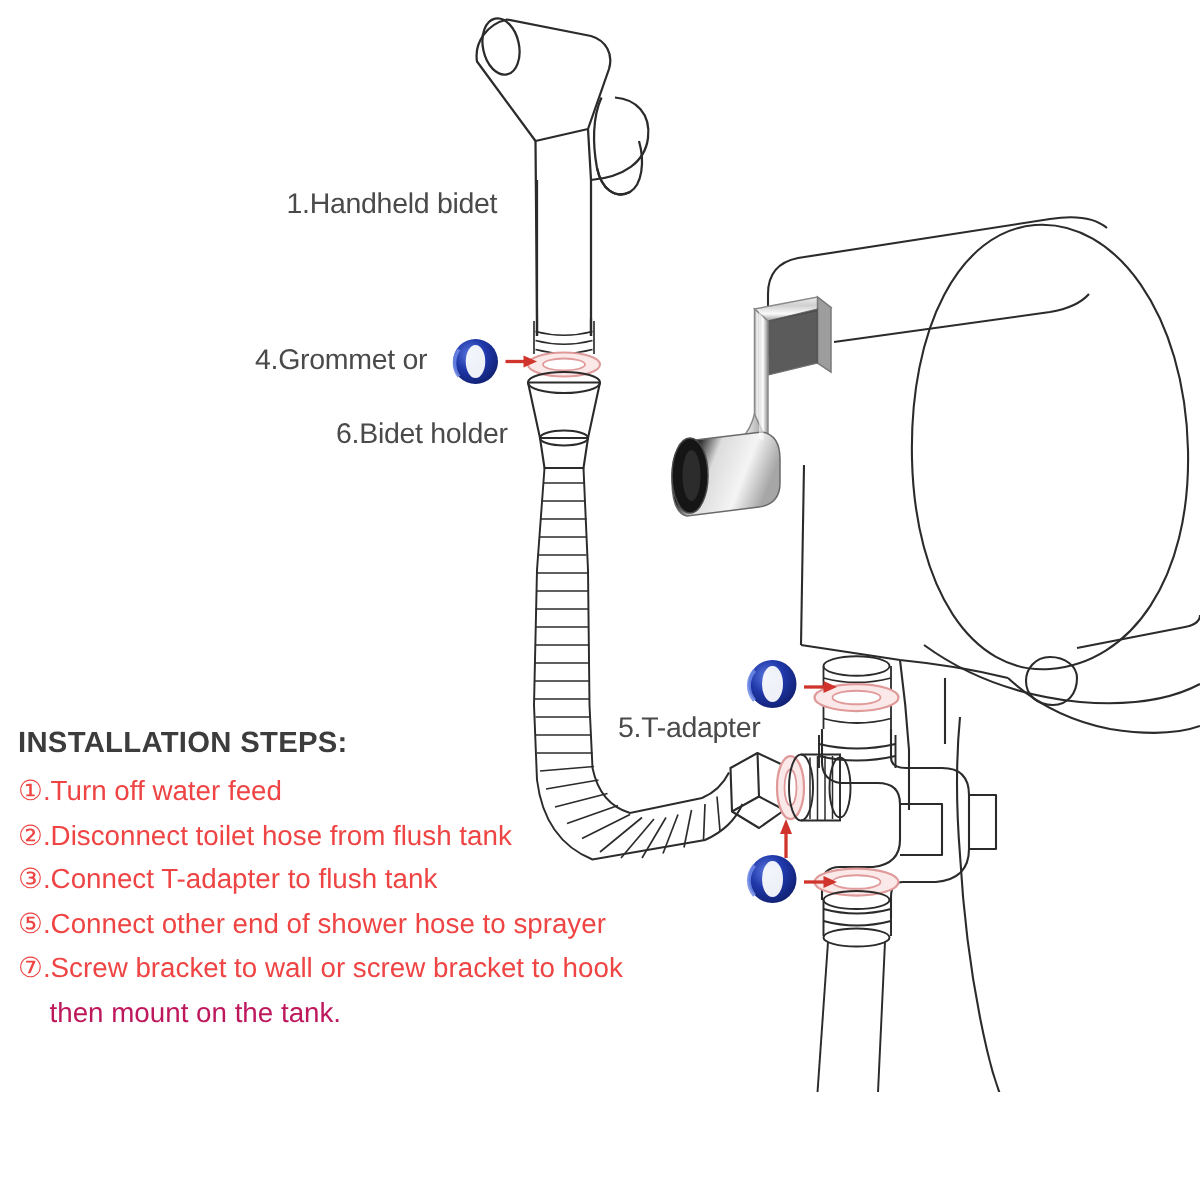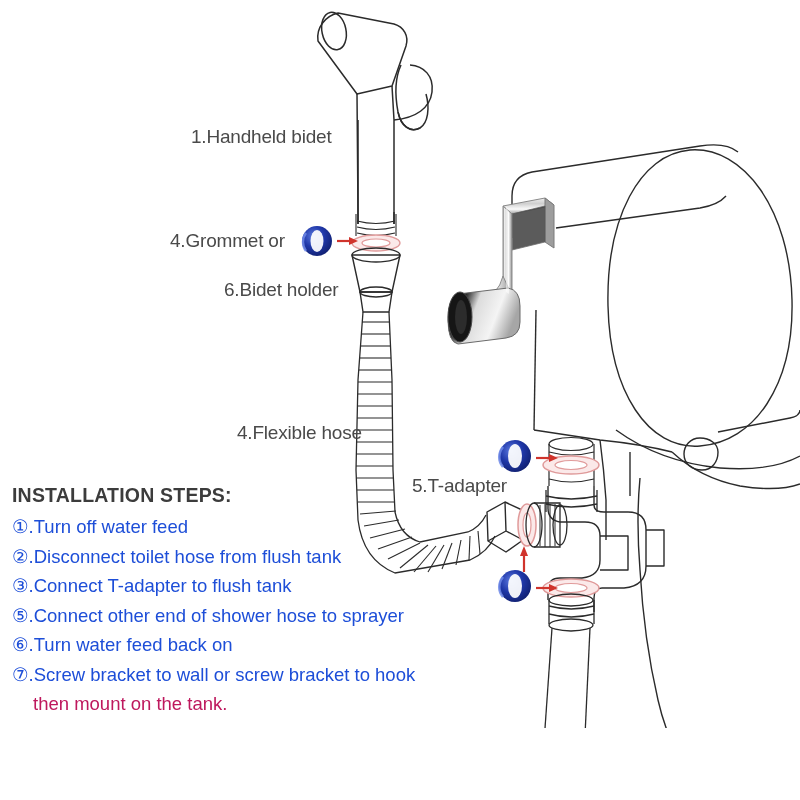--- a/index.html
+++ b/index.html
@@ -45,21 +45,21 @@
   }
   #steps-title {
     color: #3c3c3c;
     font-size: 19.5px;
     font-weight: bold;
     letter-spacing: 0.2px;
     margin: 12px 0 11px 0;
     font-family: "Liberation Sans", sans-serif;
   }
   .step {
-    color: #1d4ed8;
+    color: #ef4444;
     font-size: 18.5px;
     line-height: 1.0;
     margin-bottom: 11px;
     white-space: nowrap;
     font-family: "Liberation Sans", sans-serif;
   }
   .step-cont {
     color: #be185d;
     font-size: 18.5px;
     line-height: 1.0;
@@ -301,27 +301,25 @@
                                           Q448 342 448 320 Q448 298 458 294 Z" fill="url(#cradleG)" stroke="#6a6a6a" stroke-width="1"></path>
       <ellipse cx="460" cy="317" rx="12" ry="25" fill="#151515" stroke="#4a4a4a" stroke-width="1"></ellipse>
       <ellipse cx="461" cy="317" rx="6" ry="17" fill="#2c2c2c" stroke="none"></ellipse>
       <path d="M506 206 L509 212 L509 294 L506 292 Z" fill="#ffffff" opacity="0.55"></path>
     </g>
   </svg>
 
   <div class="lbl" id="label-handheld">1.Handheld bidet</div>
   <div class="lbl" id="label-grommet">4.Grommet or</div>
   <div class="lbl" id="label-holder">6.Bidet holder</div>
-  <div class="lbl" id="label-hose">4.Flexible hose</div>
   <div class="lbl" id="label-tadapter">5.T-adapter</div>
 
   <div id="steps">
     <div id="steps-title">INSTALLATION STEPS:</div>
     <div class="step">①.Turn off water feed</div>
     <div class="step">②.Disconnect toilet hose from flush tank</div>
     <div class="step">③.Connect T-adapter to flush tank</div>
     <div class="step">⑤.Connect other end of shower hose to sprayer</div>
-    <div class="step">⑥.Turn water feed back on</div>
     <div class="step">⑦.Screw bracket to wall or screw bracket to hook</div>
     <div class="step-cont">then mount on the tank.</div>
   </div>
 
 </div>
 
 </body></html>

